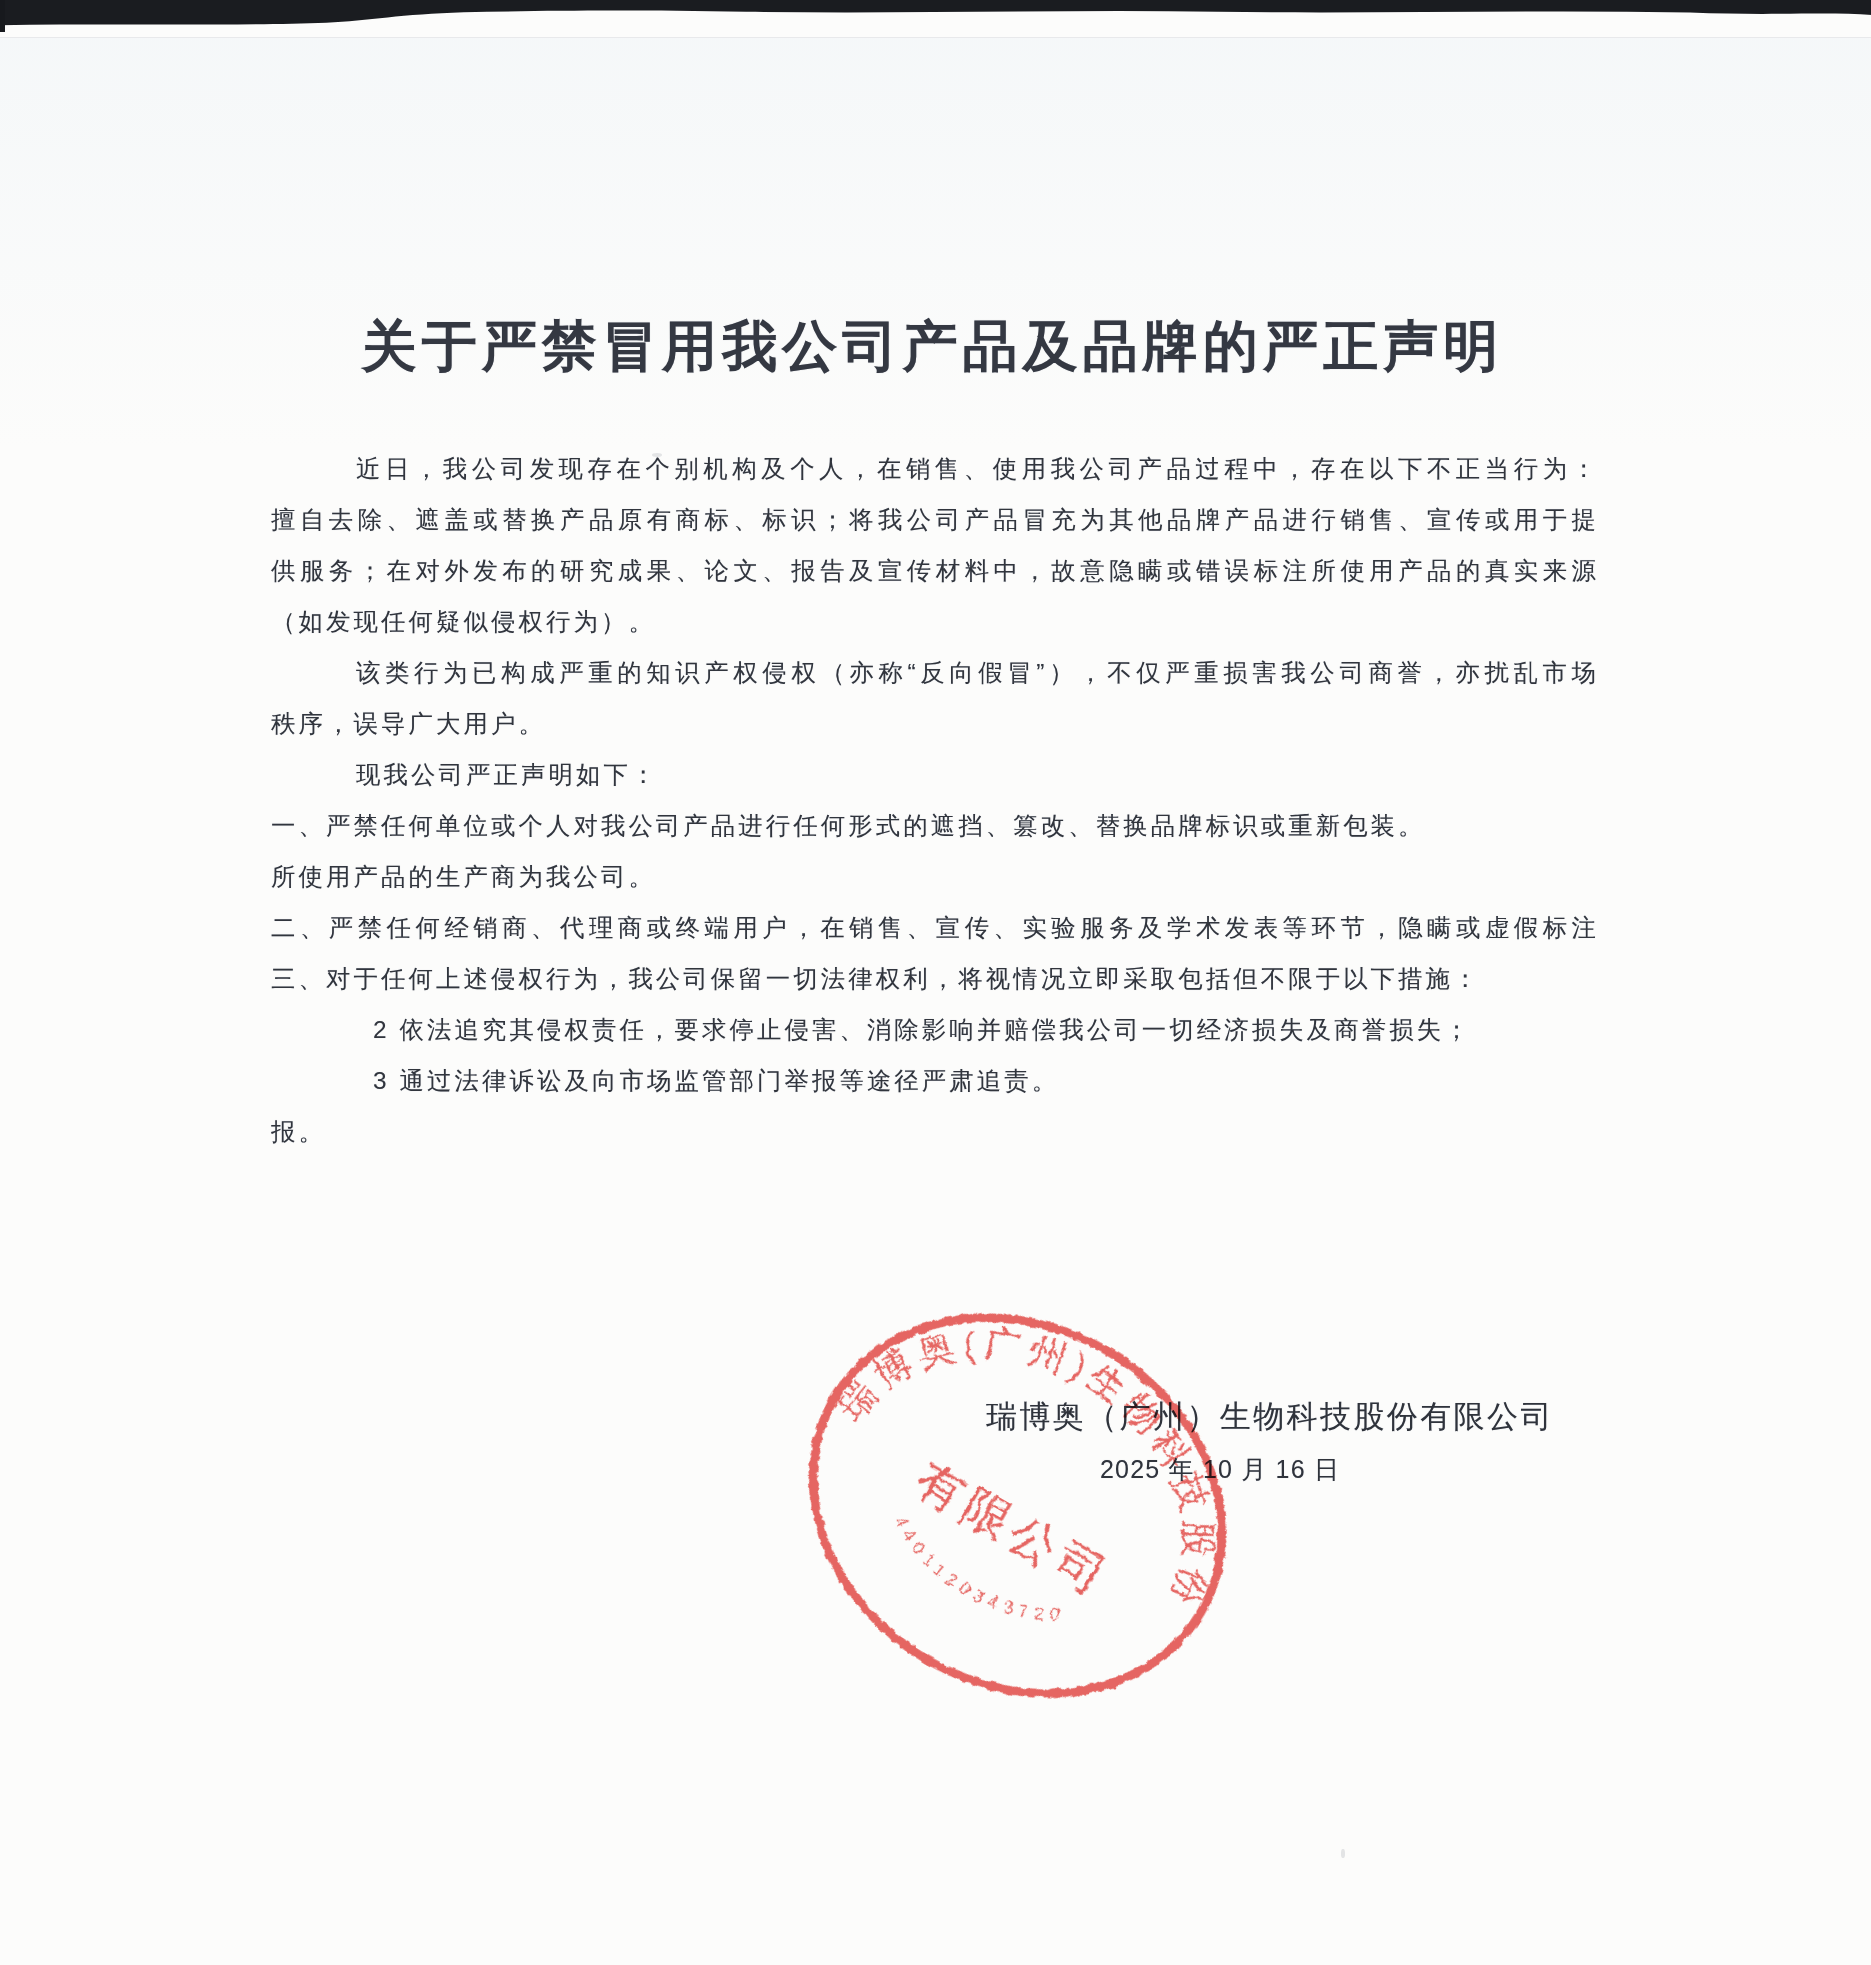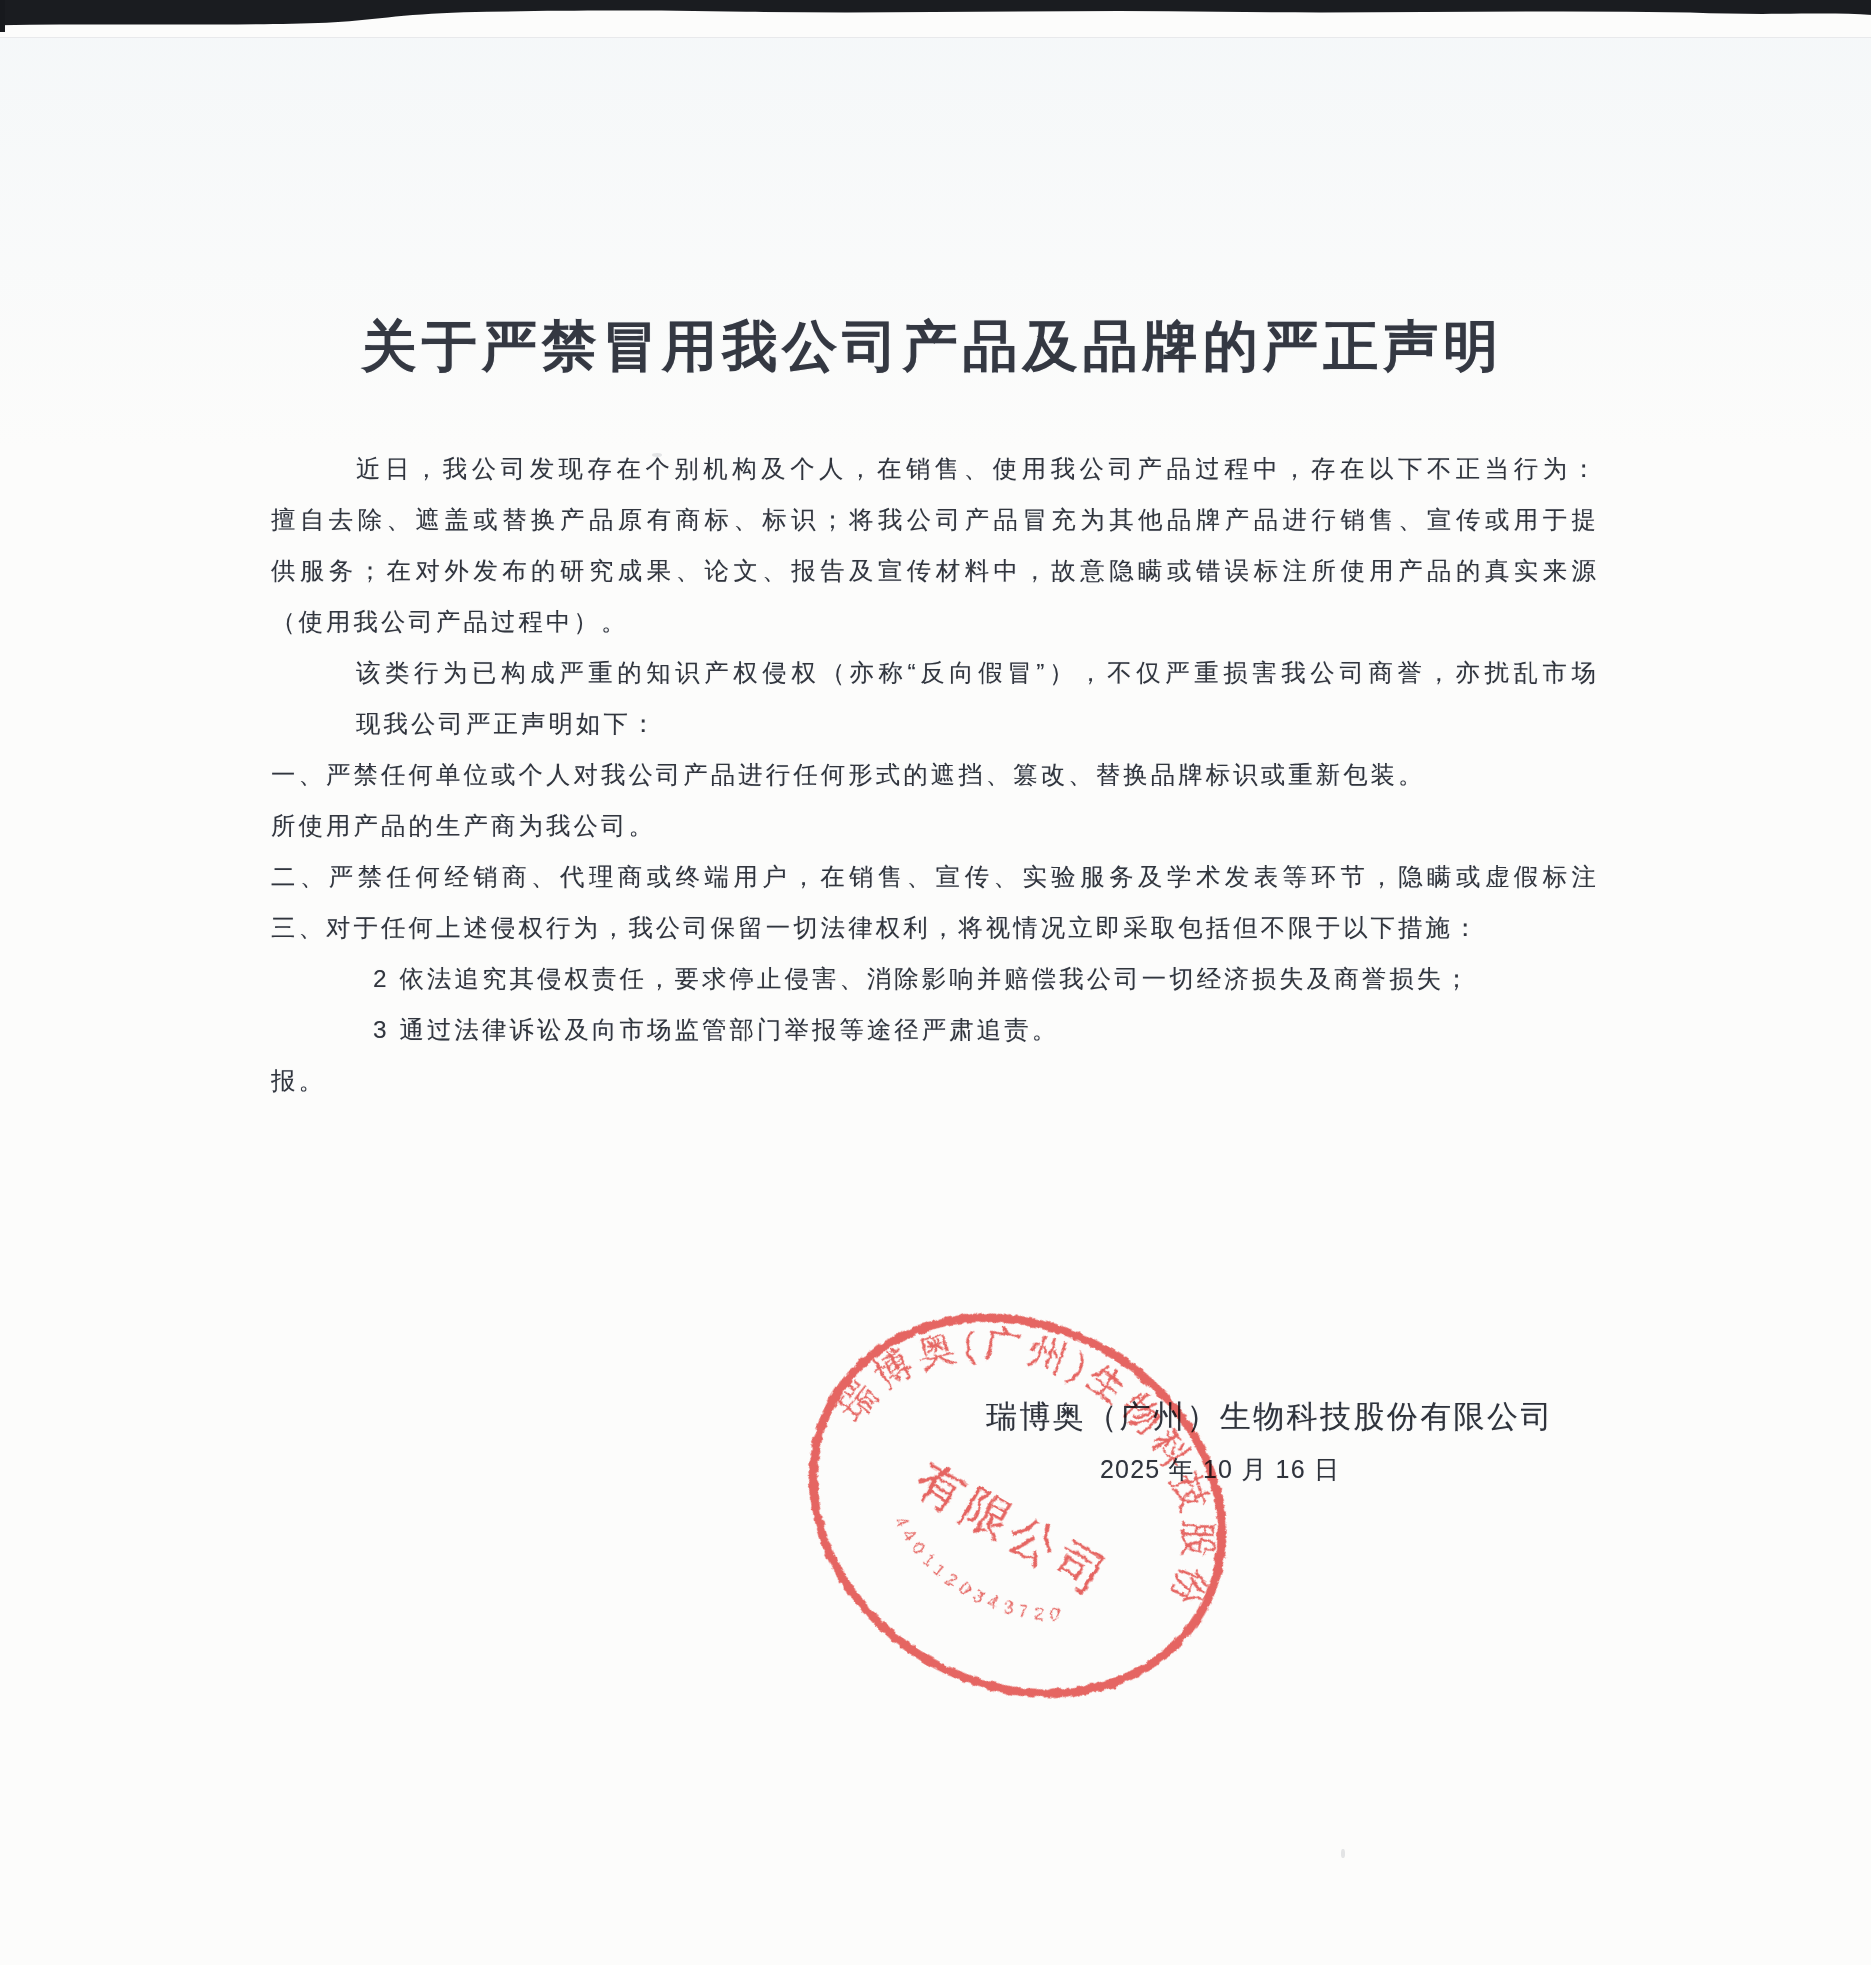--- a/index.html
+++ b/index.html
@@ -84,22 +84,23 @@
   <div class="tint"></div>
   <div class="speck" style="top:453px;left:652px;width:10.2px;height:3.9px"></div>
   <div class="speck" style="top:1849px;left:1341px;width:3.5px;height:8.6px"></div>
 
   <div class="doc-title">关于严禁冒用我公司产品及品牌的严正声明</div>
 
   <div class="body-text">
       <div class="line just" style="text-indent: 85px;">近日，我公司发现存在个别机构及个人，在销售、使用我公司产品过程中，存在以下不正当行为：</div>
       <div class="line just" style="text-indent: 0px;">擅自去除、遮盖或替换产品原有商标、标识；将我公司产品冒充为其他品牌产品进行销售、宣传或用于提</div>
       <div class="line just" style="text-indent: 0px;">供服务；在对外发布的研究成果、论文、报告及宣传材料中，故意隐瞒或错误标注所使用产品的真实来源</div>
-      <div class="line" style="text-indent: 0px;">（使用我公司产品过程中）。</div>
+      <div class="line" style="text-indent: 0px;">（如发现任何疑似侵权行为）。</div>
       <div class="line just" style="text-indent: 85px;">该类行为已构成严重的知识产权侵权（亦称“反向假冒”），不仅严重损害我公司商誉，亦扰乱市场</div>
+      <div class="line" style="text-indent: 0px;">秩序，误导广大用户。</div>
       <div class="line" style="text-indent: 85px;">现我公司严正声明如下：</div>
       <div class="line" style="text-indent: 0px;">一、严禁任何单位或个人对我公司产品进行任何形式的遮挡、篡改、替换品牌标识或重新包装。</div>
       <div class="line" style="text-indent: 0px;">所使用产品的生产商为我公司。</div>
       <div class="line just" style="text-indent: 0px;">二、严禁任何经销商、代理商或终端用户，在销售、宣传、实验服务及学术发表等环节，隐瞒或虚假标注</div>
       <div class="line" style="text-indent: 0px;">三、对于任何上述侵权行为，我公司保留一切法律权利，将视情况立即采取包括但不限于以下措施：</div>
       <div class="line" style="text-indent: 102px;">2 依法追究其侵权责任，要求停止侵害、消除影响并赔偿我公司一切经济损失及商誉损失；</div>
       <div class="line" style="text-indent: 102px;">3 通过法律诉讼及向市场监管部门举报等途径严肃追责。</div>
       <div class="line" style="text-indent: 0px;">报。</div>
     </div>
 

